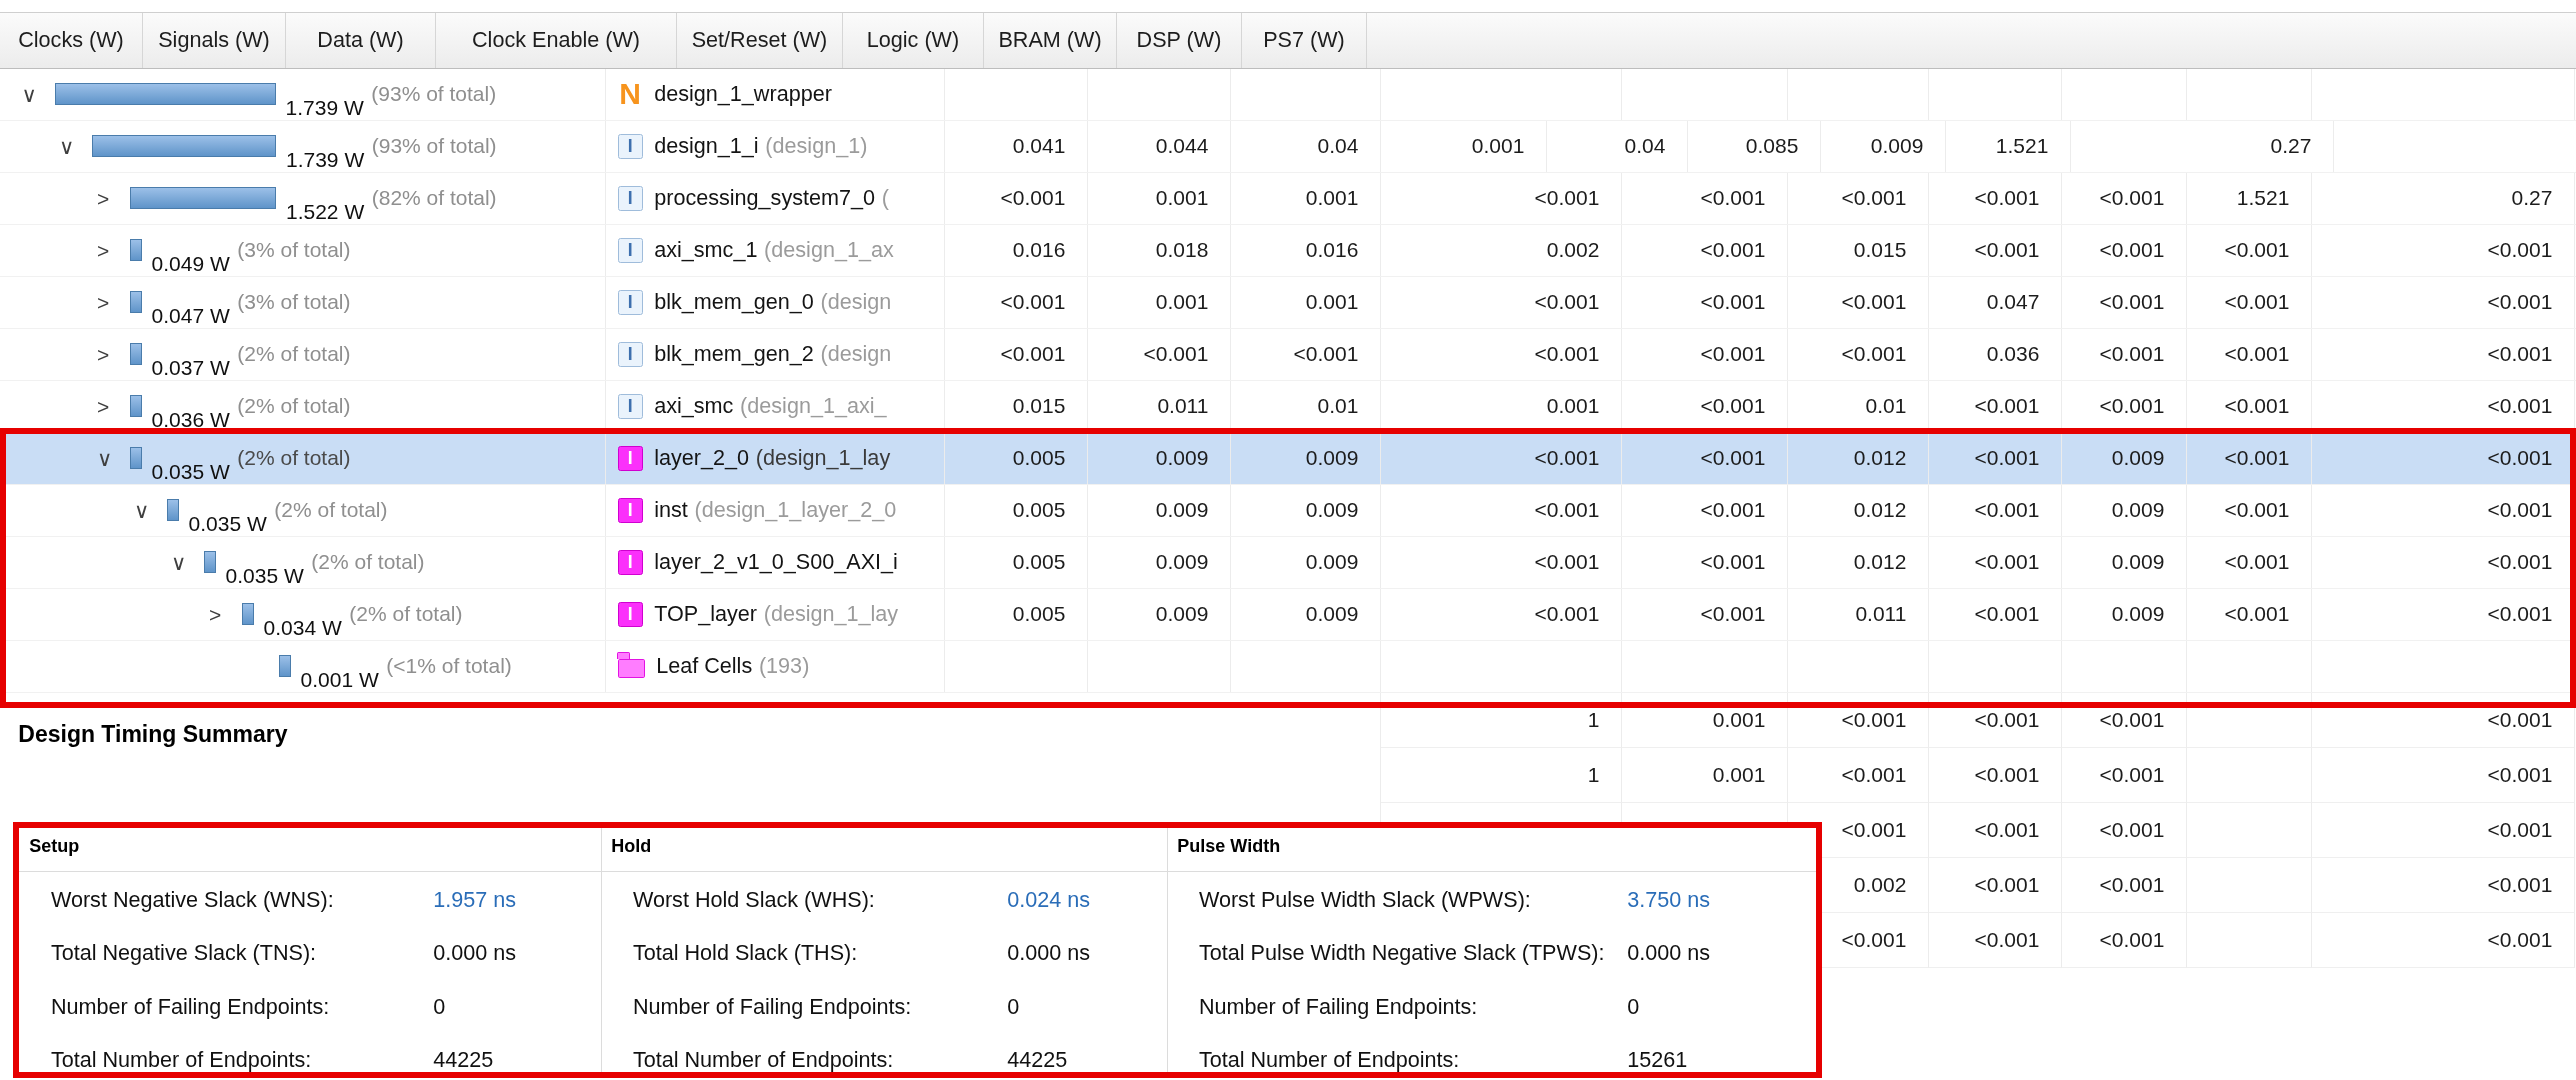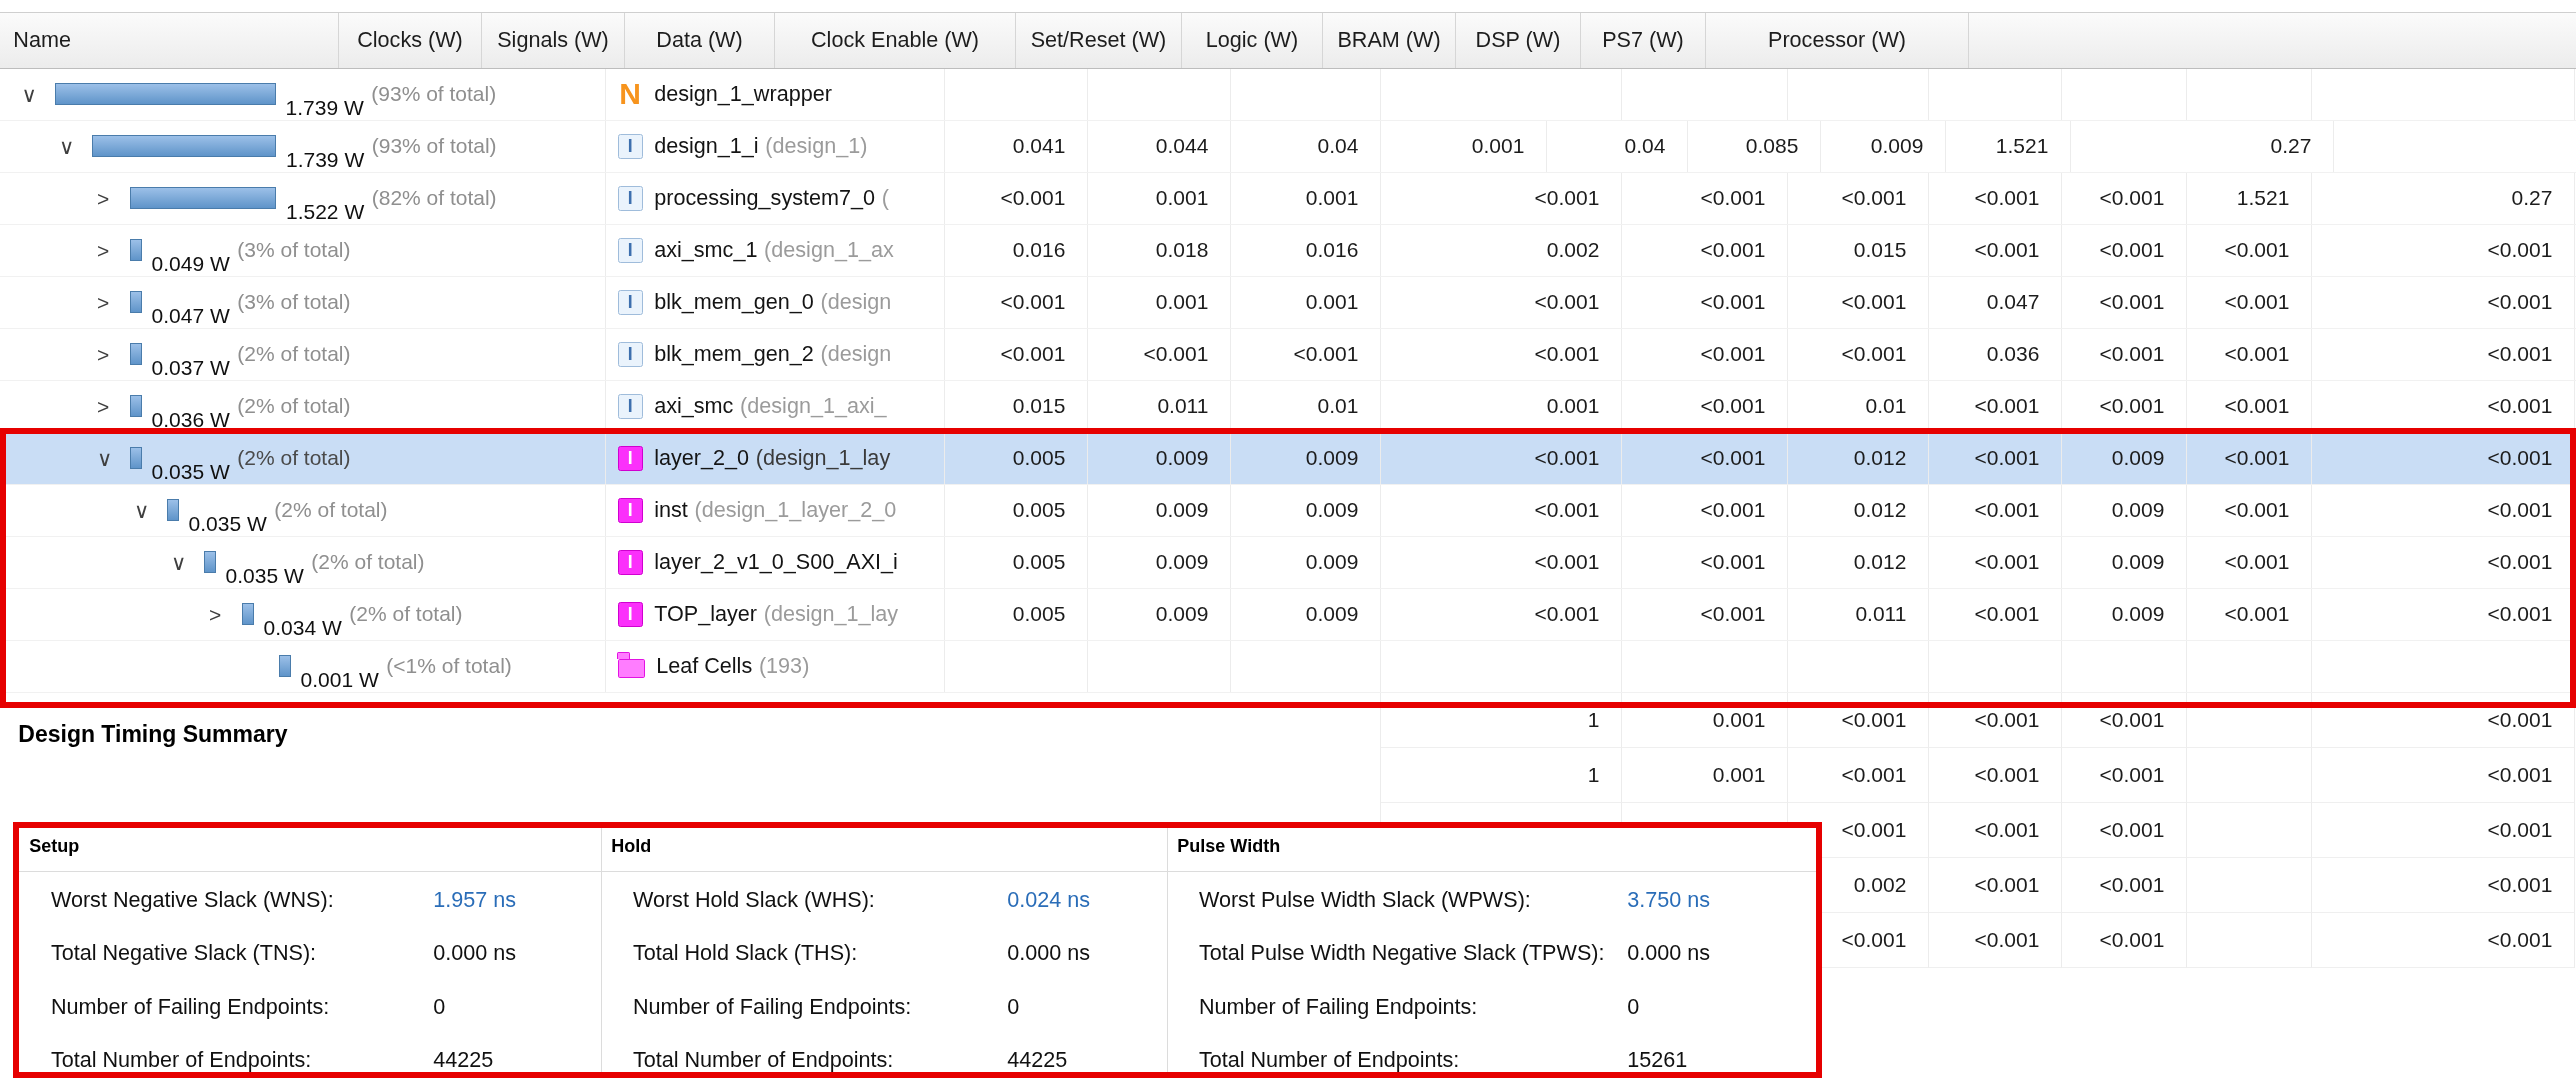--- a/index.html
+++ b/index.html
@@ -121,31 +121,29 @@
   .tline { position: absolute; left: 21.6px; display: flex; align-items: center; height: 28px; white-space: nowrap; }
   .tlabel { display: inline-block; font-size: 21.6px; color: #111; }
   .tvalue { font-size: 21.6px; color: #111; margin-left: 8.3px; }
   .tvalue.link { color: #2a6db8; }
 </style>
 </head>
 <body>
 
 <div class="table">
   <div class="thead" id="thead">
-      <div class="th c-name left">Name</div>
       <div class="th c-clocks num">Clocks (W)</div>
       <div class="th c-signals num">Signals (W)</div>
       <div class="th c-data num">Data (W)</div>
       <div class="th c-ce num">Clock Enable (W)</div>
       <div class="th c-sr num">Set/Reset (W)</div>
       <div class="th c-logic num">Logic (W)</div>
       <div class="th c-bram num">BRAM (W)</div>
       <div class="th c-dsp num">DSP (W)</div>
       <div class="th c-ps7 num">PS7 (W)</div>
-      <div class="th c-proc num">Processor (W)</div>
     </div>
   <div id="tbody">
       <div class="row">
         <div class="cell c-util utilcell">
           <span style="flex: 0 0 auto; width: 21.6px;"></span>
           <span class="arrow">∨</span>
           <span class="bar" style="width: 221px;"></span>
           <span class="uval">1.739 W</span>
           <span class="upct">(93% of total)</span>
         </div>

